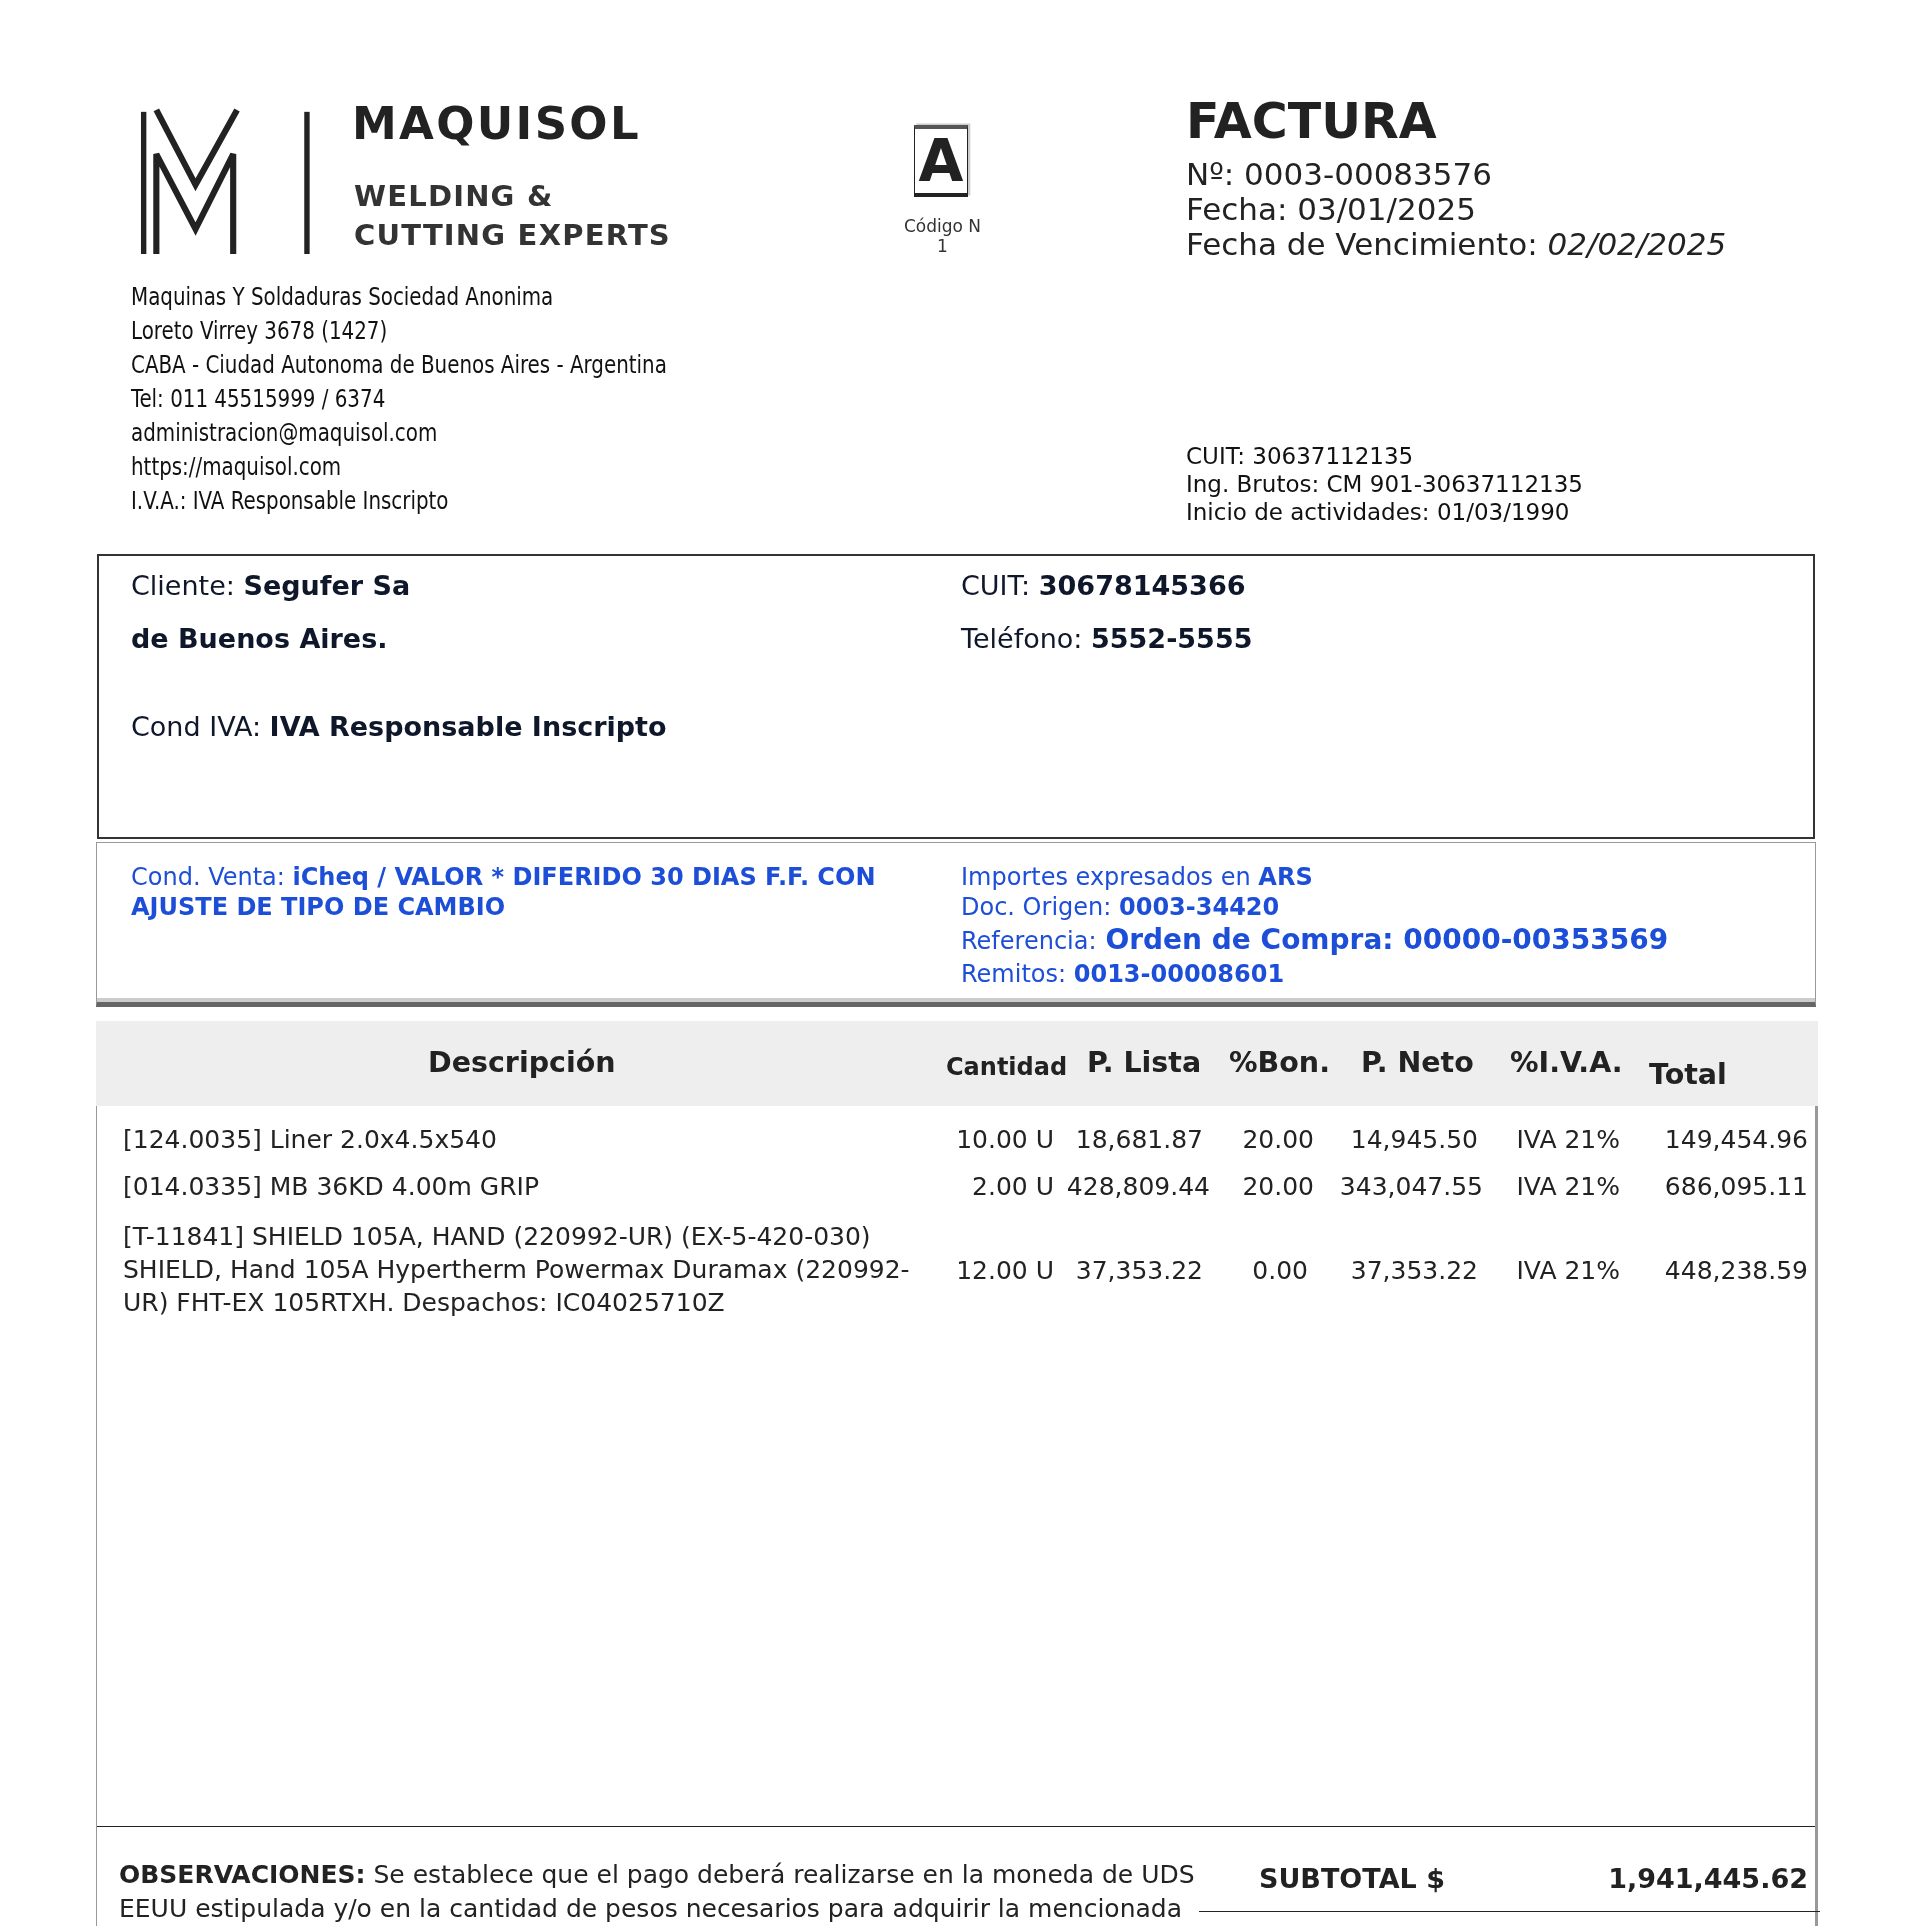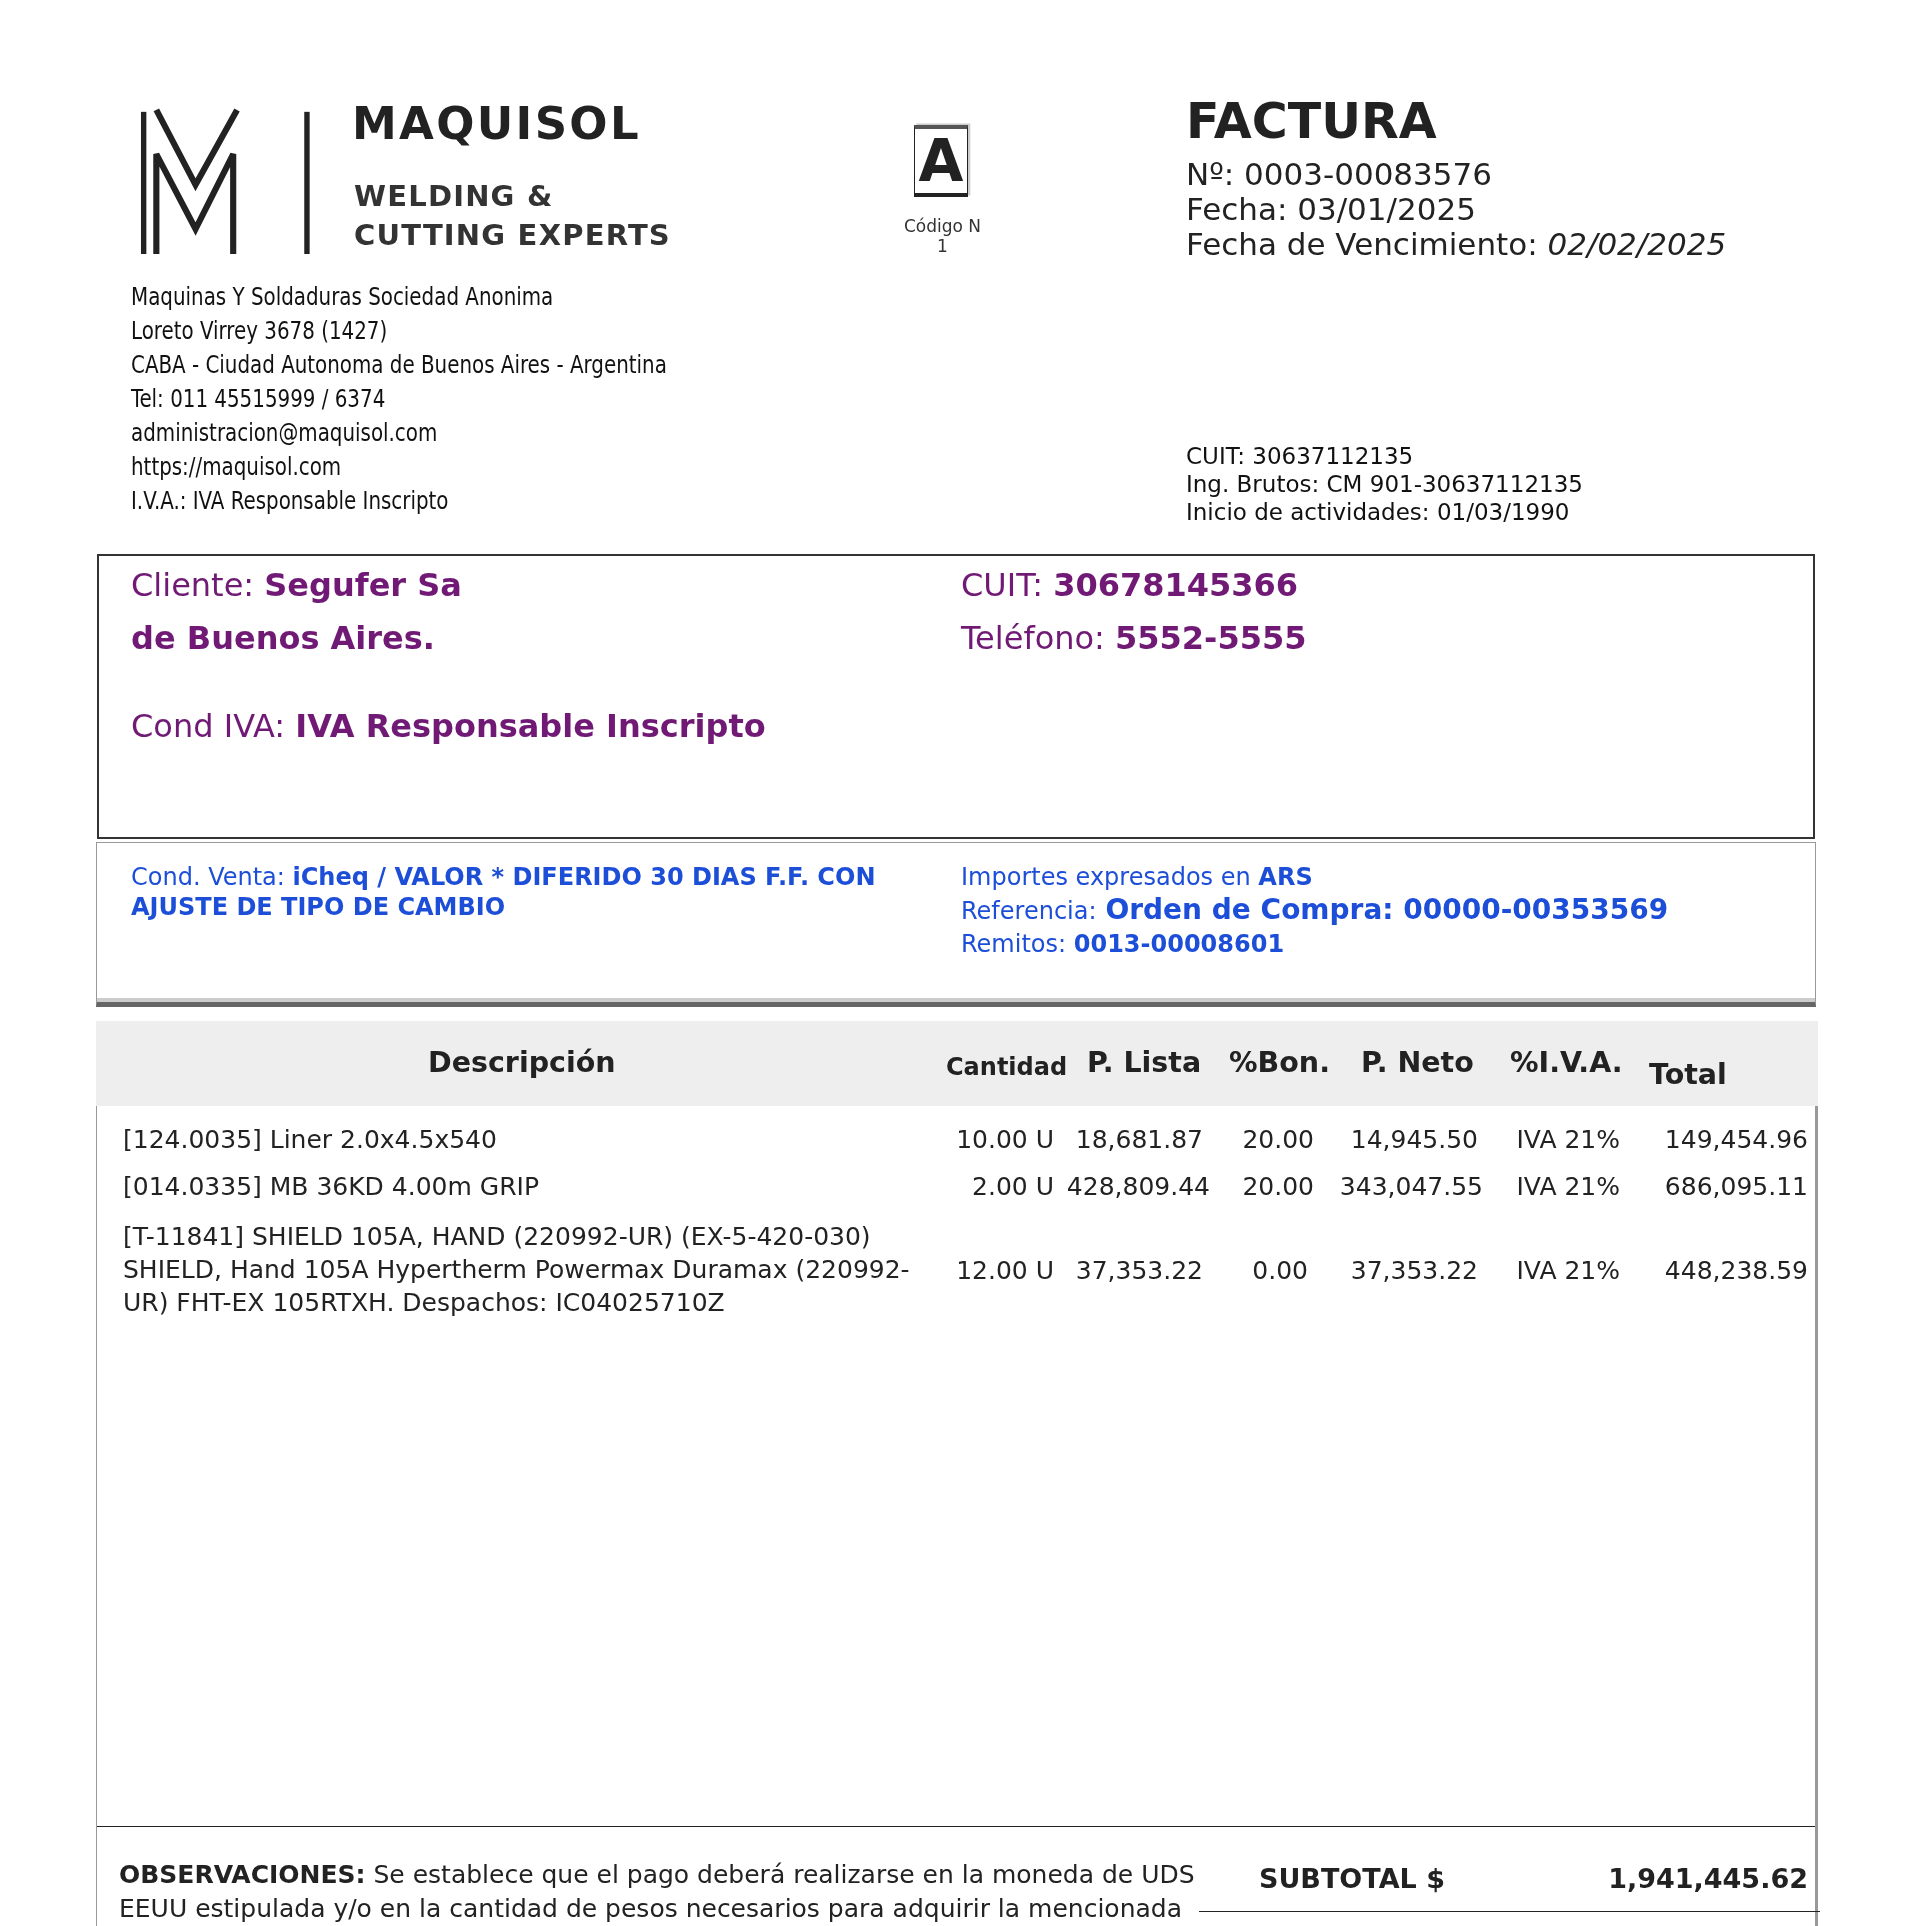--- a/index.html
+++ b/index.html
@@ -20,21 +20,21 @@
   .letter-code { left: 900px; top: 216px; width: 85px; text-align: center; font-size: 17px; color: #333; }
 
   
   .factura-title { left: 1186px; top: 97px; font-weight: bold; font-size: 49px; color: #222; line-height: 1; }
   .factura-meta { left: 1186px; top: 157px; font-size: 31px; line-height: 35px; color: #222; }
   .factura-meta .italic { font-style: italic; }
   .fiscal { left: 1186px; top: 442px; font-size: 23px; line-height: 28px; color: #111; }
 
   
   .client-box { left: 97px; top: 554px; width: 1718px; height: 285px; border: 2.7px solid #333; }
-  .cl { font-size: 32px; line-height: 35px; color: #701a75; }
+  .cl { font-size: 27px; line-height: 35px; color: #0f172a; }
   .cl .v { font-weight: bold; }
 
   
   .sale-box { left: 96px; top: 842px; width: 1720px; height: 165px; border-left: 1.9px solid #999; border-right: 1.9px solid #999; border-top: 1.9px solid #999; border-bottom: 5.4px solid #666; box-shadow: inset 0 -3.9px 0 #ccc; }
   .sl { font-size: 24px; line-height: 30px; color: #1d4ed8; }
   .sl .v { font-weight: bold; }
 
   
   .items-frame { left: 96px; top: 1021px; width: 1722px; height: 1190px; border-left: 1.9px solid #999; border-right: 3.1px solid #999; }
   .items-head { left: 96px; top: 1021px; width: 1722px; height: 85px; background: #eeeeee; }
@@ -108,20 +108,21 @@
   <span>Cond IVA:</span> <span class="v">IVA Responsable Inscripto</span>
 </div>
 
 <div class="abs sale-box"></div>
 <div class="abs sl" style="left:131px; top:862px; width:809px;">
   <div><span>Cond. Venta:</span> <span class="v">iCheq / VALOR * DIFERIDO 30 DIAS F.F. CON</span></div>
   <div class="v">AJUSTE DE TIPO DE CAMBIO</div>
 </div>
 <div class="abs sl" style="left:961px; top:862px;">
   <div><span>Importes expresados en</span> <span class="v">ARS</span></div>
+  <div><span>Doc. Origen:</span> <span class="v">0003-34420</span></div>
   <div style="font-size:28px; line-height:35px;"><span style="font-size:24px;">Referencia:</span> <span class="v">Orden de Compra: 00000-00353569</span></div>
   <div><span>Remitos:</span> <span class="v">0013-00008601</span></div>
 </div>
 
 <div class="abs items-frame"></div>
 <div class="abs items-head"></div>
 <div class="abs th" style="left:428px;">Descripción</div>
 <div class="abs th small" style="left:946px; top:1044px;">Cantidad</div>
 <div class="abs th" style="left:1087px;">P. Lista</div>
 <div class="abs th" style="left:1229px;">%Bon.</div>

